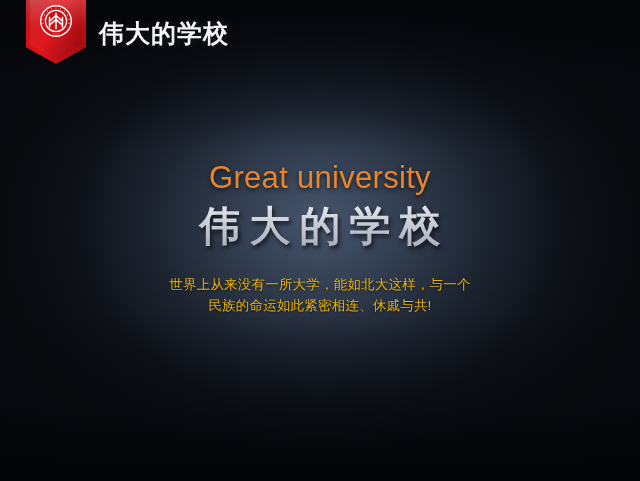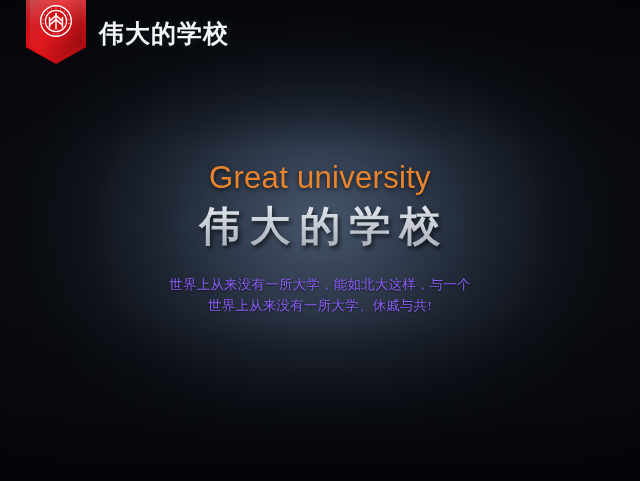--- a/index.html
+++ b/index.html
@@ -180,24 +180,23 @@
   }
 
   .subtitle {
     position: absolute;
     left: 50%;
     transform: translateX(-50%);
     top: 274px;
     width: 340px;
     font-size: 13.5px;
     line-height: 21px;
-    color: #8b5cf6;
+    color: #eab308;
     text-shadow: 0 1px 2px rgba(0,0,0,0.62);
     letter-spacing: 0.2px;
-    font-family: Liberation Serif, serif;
   }
   .subtitle-line {
     display: block;
     white-space: nowrap;
   }
   .subtitle-line.l2 {
     text-indent: 0;
   }
 </style>
 </head>
@@ -257,17 +256,17 @@
   </div>
 
   <div class="content">
 
     <div class="headline-en">Great university</div>
 
     <div class="headline-cn">伟大的学校</div>
 
     <div class="subtitle">
       <span class="subtitle-line l1">世界上从来没有一所大学，能如北大这样，与一个</span>
-      <span class="subtitle-line l2">世界上从来没有一所大学、休戚与共!</span>
+      <span class="subtitle-line l2">民族的命运如此紧密相连、休戚与共!</span>
     </div>
 
   </div>
 </div>
 
 </body></html>

